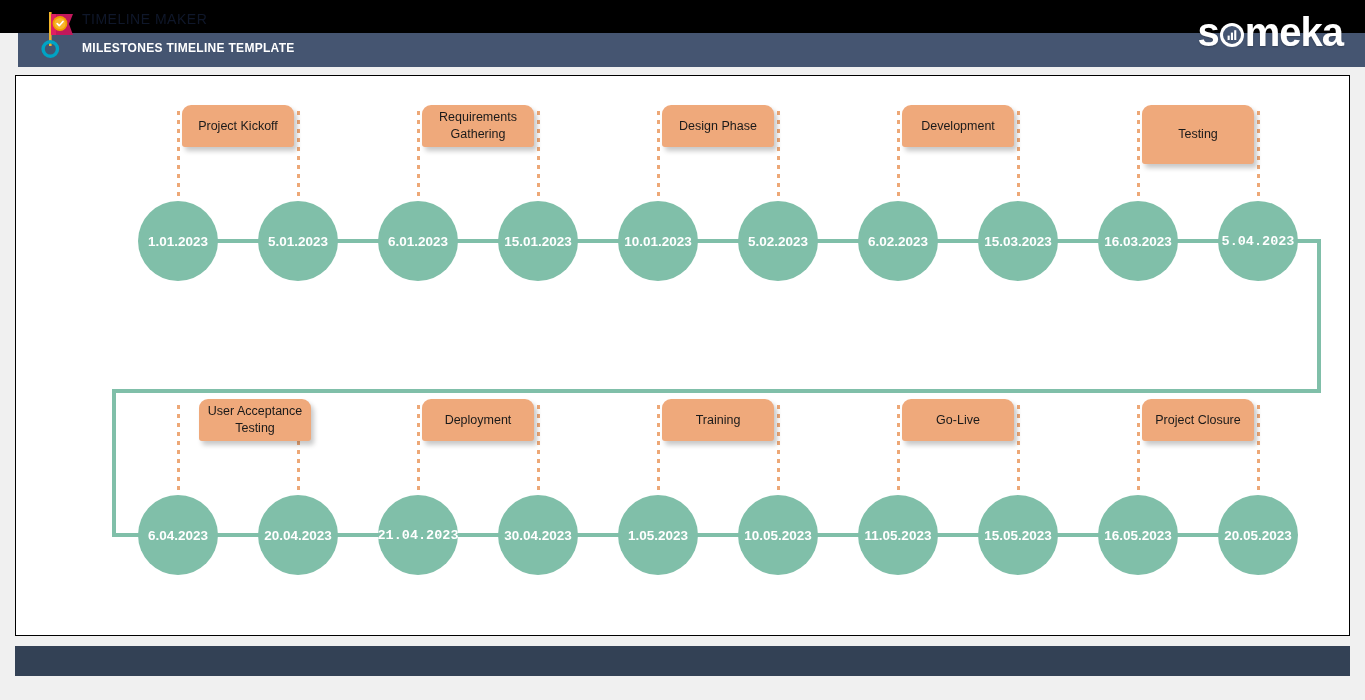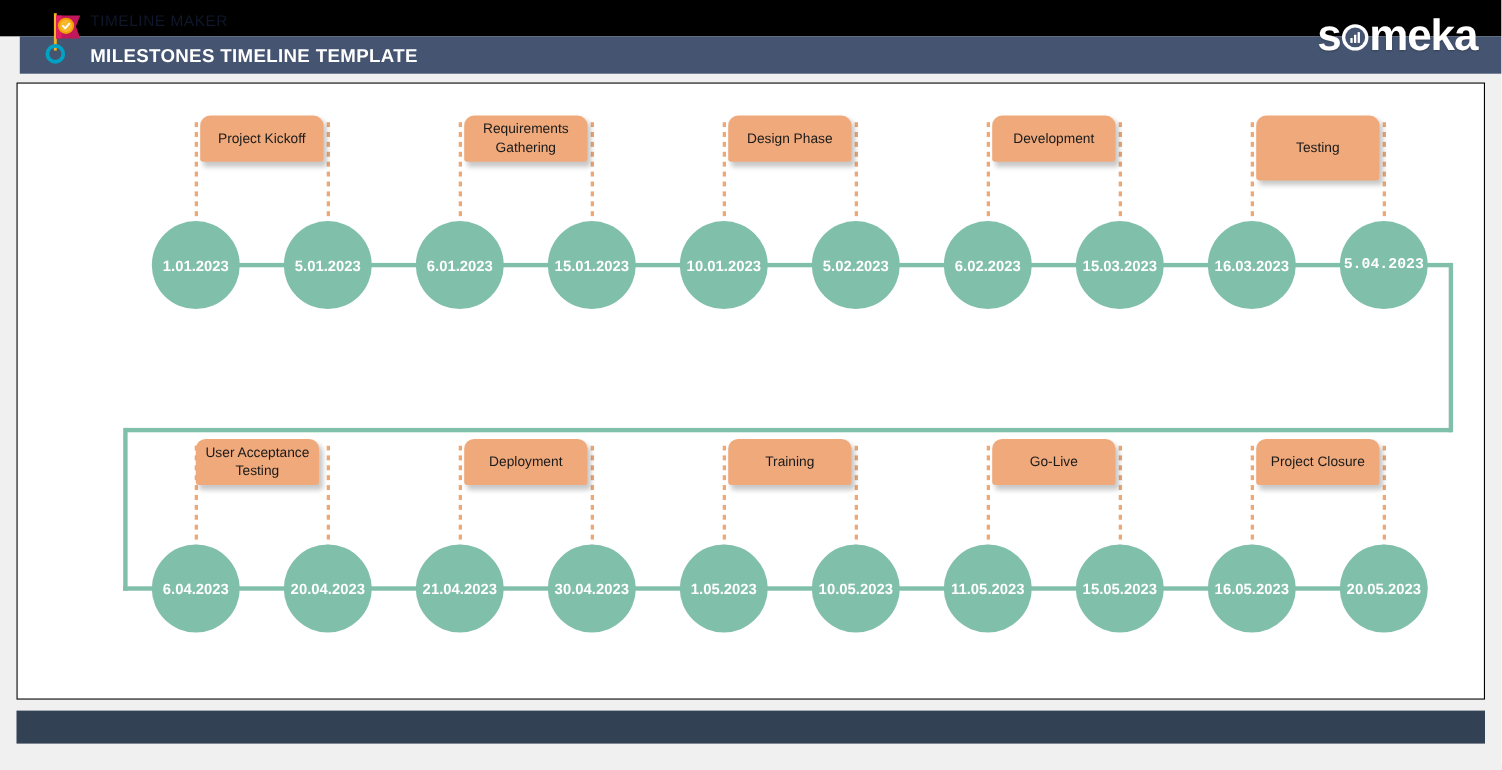--- a/index.html
+++ b/index.html
@@ -23,21 +23,21 @@
     white-space:nowrap;
   }
 
   
   .headerbar{
     position:absolute;left:18px;top:33px;width:1347px;height:34px;
     background:#455571;
   }
   .header-title{
     position:absolute;left:82px;top:41px;
-    font-size:17px;font-weight:bold;letter-spacing:.3px;
+    font-size:12px;font-weight:bold;letter-spacing:.3px;
     color:#ffffff;white-space:nowrap;
   }
 
   
   .someka{
     position:absolute;right:22px;top:12px;
     font-size:40px;font-weight:bold;color:#ffffff;
     letter-spacing:-1px;line-height:40px;
     text-shadow:0 1px 2px rgba(0,0,0,.25);
   }
@@ -177,29 +177,29 @@
       <div class="hconn" style="left: 282px; top: 457px; width: 120px;"></div>
       <div class="hconn" style="left: 402px; top: 457px; width: 120px;"></div>
       <div class="hconn" style="left: 522px; top: 457px; width: 120px;"></div>
       <div class="hconn" style="left: 642px; top: 457px; width: 120px;"></div>
       <div class="hconn" style="left: 762px; top: 457px; width: 120px;"></div>
       <div class="hconn" style="left: 882px; top: 457px; width: 120px;"></div>
       <div class="hconn" style="left: 1002px; top: 457px; width: 120px;"></div>
       <div class="hconn" style="left: 1122px; top: 457px; width: 120px;"></div>
       <div class="node" style="left: 122px; top: 419px;">6.04.2023</div>
       <div class="node" style="left: 242px; top: 419px;">20.04.2023</div>
-      <div class="node" style="left: 362px; top: 419px;">21.04.2023</div>
+      <div class="node" style="left: 362px; top: 419px; font-family: Liberation Mono, monospace;">21.04.2023</div>
       <div class="node" style="left: 482px; top: 419px;">30.04.2023</div>
       <div class="node" style="left: 602px; top: 419px;">1.05.2023</div>
       <div class="node" style="left: 722px; top: 419px;">10.05.2023</div>
       <div class="node" style="left: 842px; top: 419px;">11.05.2023</div>
       <div class="node" style="left: 962px; top: 419px;">15.05.2023</div>
       <div class="node" style="left: 1082px; top: 419px;">16.05.2023</div>
       <div class="node" style="left: 1202px; top: 419px;">20.05.2023</div>
-      <div class="label" style="left: 162px; top: 323px; width: 112px; height: 42px;">User Acceptance Testing</div>
+      <div class="label" style="left: 183px; top: 323px; width: 112px; height: 42px;">User Acceptance Testing</div>
       <div class="dotline" style="left: 160.5px; top: 329px; height: 90px;"></div>
       <div class="dotline" style="left: 280.5px; top: 329px; height: 90px;"></div>
       <div class="label" style="left: 406px; top: 323px; width: 112px; height: 42px;">Deployment</div>
       <div class="dotline" style="left: 400.5px; top: 329px; height: 90px;"></div>
       <div class="dotline" style="left: 520.5px; top: 329px; height: 90px;"></div>
       <div class="label" style="left: 646px; top: 323px; width: 112px; height: 42px;">Training</div>
       <div class="dotline" style="left: 640.5px; top: 329px; height: 90px;"></div>
       <div class="dotline" style="left: 760.5px; top: 329px; height: 90px;"></div>
       <div class="label" style="left: 886px; top: 323px; width: 112px; height: 42px;">Go-Live</div>
       <div class="dotline" style="left: 880.5px; top: 329px; height: 90px;"></div>

